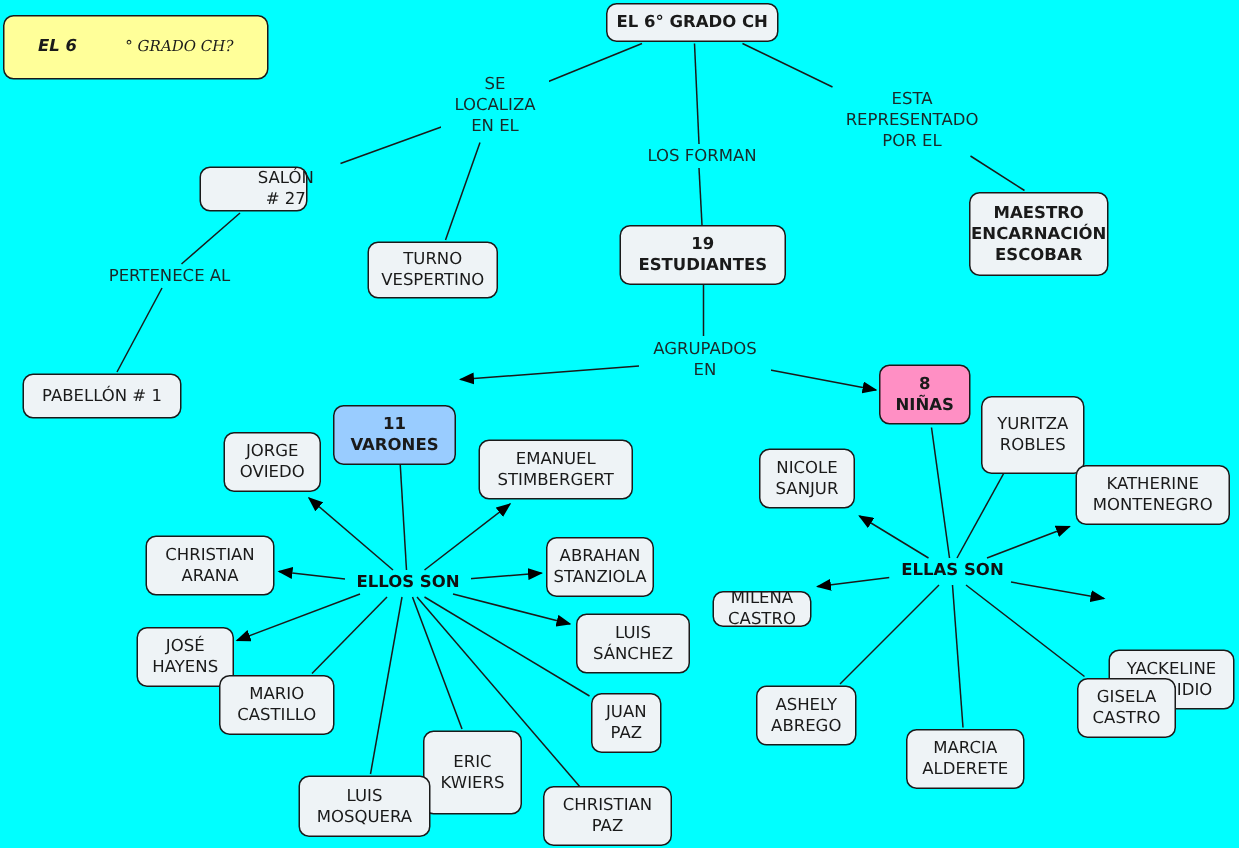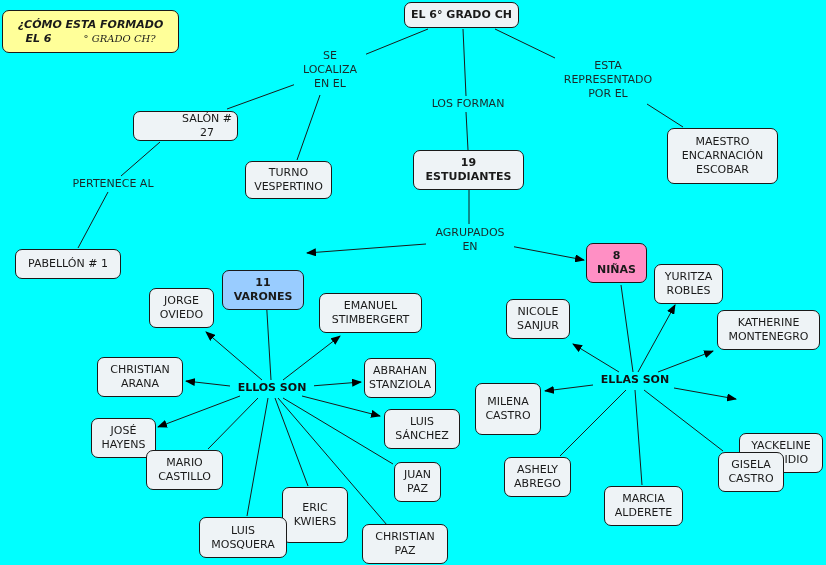--- a/index.html
+++ b/index.html
@@ -69,46 +69,45 @@
     <line x1="658" y1="372" x2="713" y2="351" marker-end="url(#arr)"></line>
     <line x1="593" y1="385" x2="545" y2="391" marker-end="url(#arr)"></line>
     <line x1="674" y1="388" x2="736" y2="399" marker-end="url(#arr)"></line>
     <line x1="626" y1="390" x2="560" y2="456"></line>
     <line x1="635" y1="390" x2="642" y2="485"></line>
     <line x1="644" y1="390" x2="723" y2="451"></line>
   </g>
 </svg>
 
 <div class="node title" style="left:2px;top:10px;width:177px;height:43px;flex-direction:column;">
-  <span>¿CÓMO ESTA FORMADO</span>
   <span><span>EL 6</span><span class="serif"> ° GRADO CH?</span></span>
 </div>
 
 <div class="node bold" style="left:404px;top:2px;width:115px;height:26px;">EL 6° GRADO CH</div>
 
 <div class="label" style="left:294px;top:49px;width:70px;">SE
 LOCALIZA
 EN EL</div>
 <div class="label" style="left:422px;top:97px;width:90px;">LOS FORMAN</div>
 <div class="label" style="left:554px;top:59px;width:106px;">ESTA
 REPRESENTADO
 POR  EL</div>
 <div class="label" style="left:62px;top:177px;width:100px;">PERTENECE AL</div>
 <div class="label" style="left:426px;top:226px;width:86px;">AGRUPADOS
 EN</div>
 <div class="label bold" style="left:230px;top:381px;width:82px;">ELLOS SON</div>
 <div class="label bold" style="left:593px;top:373px;width:82px;">ELLAS SON</div>
 
-<div class="node" style="left:133px;top:111px;width:105px;height:30px;padding-left:47px;">SALÓN # 27</div>
+<div class="node" style="left:133px;top:111px;width:72px;height:30px;padding-left:47px;">SALÓN # 27</div>
 <div class="node" style="left:245px;top:161px;width:87px;height:38px;">TURNO
 VESPERTINO</div>
 <div class="node" style="left:15px;top:249px;width:106px;height:30px;">PABELLÓN # 1</div>
 <div class="node bold" style="left:413px;top:150px;width:111px;height:40px;">19
 ESTUDIANTES</div>
-<div class="node" style="left:667px;top:128px;width:111px;height:56px;">MAESTRO
+<div class="node" style="left:646px;top:128px;width:93px;height:56px;font-weight:bold;">MAESTRO
 ENCARNACIÓN
 ESCOBAR</div>
 <div class="node bold varones" style="left:222px;top:238px;width:82px;height:40px;margin-top:32px;">11
 VARONES</div>
 <div class="node bold ninas" style="left:586px;top:243px;width:61px;height:40px;">8
 NIÑAS</div>
 
 <div class="node" style="left:149px;top:288px;width:65px;height:40px;">JORGE
 OVIEDO</div>
 <div class="node" style="left:319px;top:293px;width:103px;height:40px;">EMANUEL
@@ -125,27 +124,27 @@
 CASTILLO</div>
 <div class="node" style="left:394px;top:462px;width:47px;height:40px;">JUAN
 PAZ</div>
 <div class="node" style="left:282px;top:487px;width:66px;height:56px;">ERIC
 KWIERS</div>
 <div class="node" style="left:199px;top:517px;width:88px;height:41px;">LUIS
 MOSQUERA</div>
 <div class="node" style="left:362px;top:524px;width:86px;height:40px;">CHRISTIAN
 PAZ</div>
 
-<div class="node" style="left:654px;top:264px;width:69px;height:40px;">YURITZA
+<div class="node" style="left:654px;top:264px;width:69px;height:52px;">YURITZA
 ROBLES</div>
 <div class="node" style="left:506px;top:299px;width:64px;height:40px;">NICOLE
 SANJUR</div>
 <div class="node" style="left:717px;top:310px;width:103px;height:40px;">KATHERINE
 MONTENEGRO</div>
-<div class="node" style="left:475px;top:383px;width:66px;height:52px;">MILENA
+<div class="node" style="left:475px;top:394px;width:66px;height:24px;">MILENA
 CASTRO</div>
 <div class="node" style="left:739px;top:390px;width:84px;height:40px;margin-top:43px;">YACKELINE
 CREDIDIO</div>
 <div class="node" style="left:504px;top:457px;width:67px;height:40px;">ASHELY
 ABREGO</div>
 <div class="node" style="left:718px;top:452px;width:66px;height:40px;">GISELA
 CASTRO</div>
 <div class="node" style="left:604px;top:486px;width:79px;height:40px;">MARCIA
 ALDERETE</div>
 

